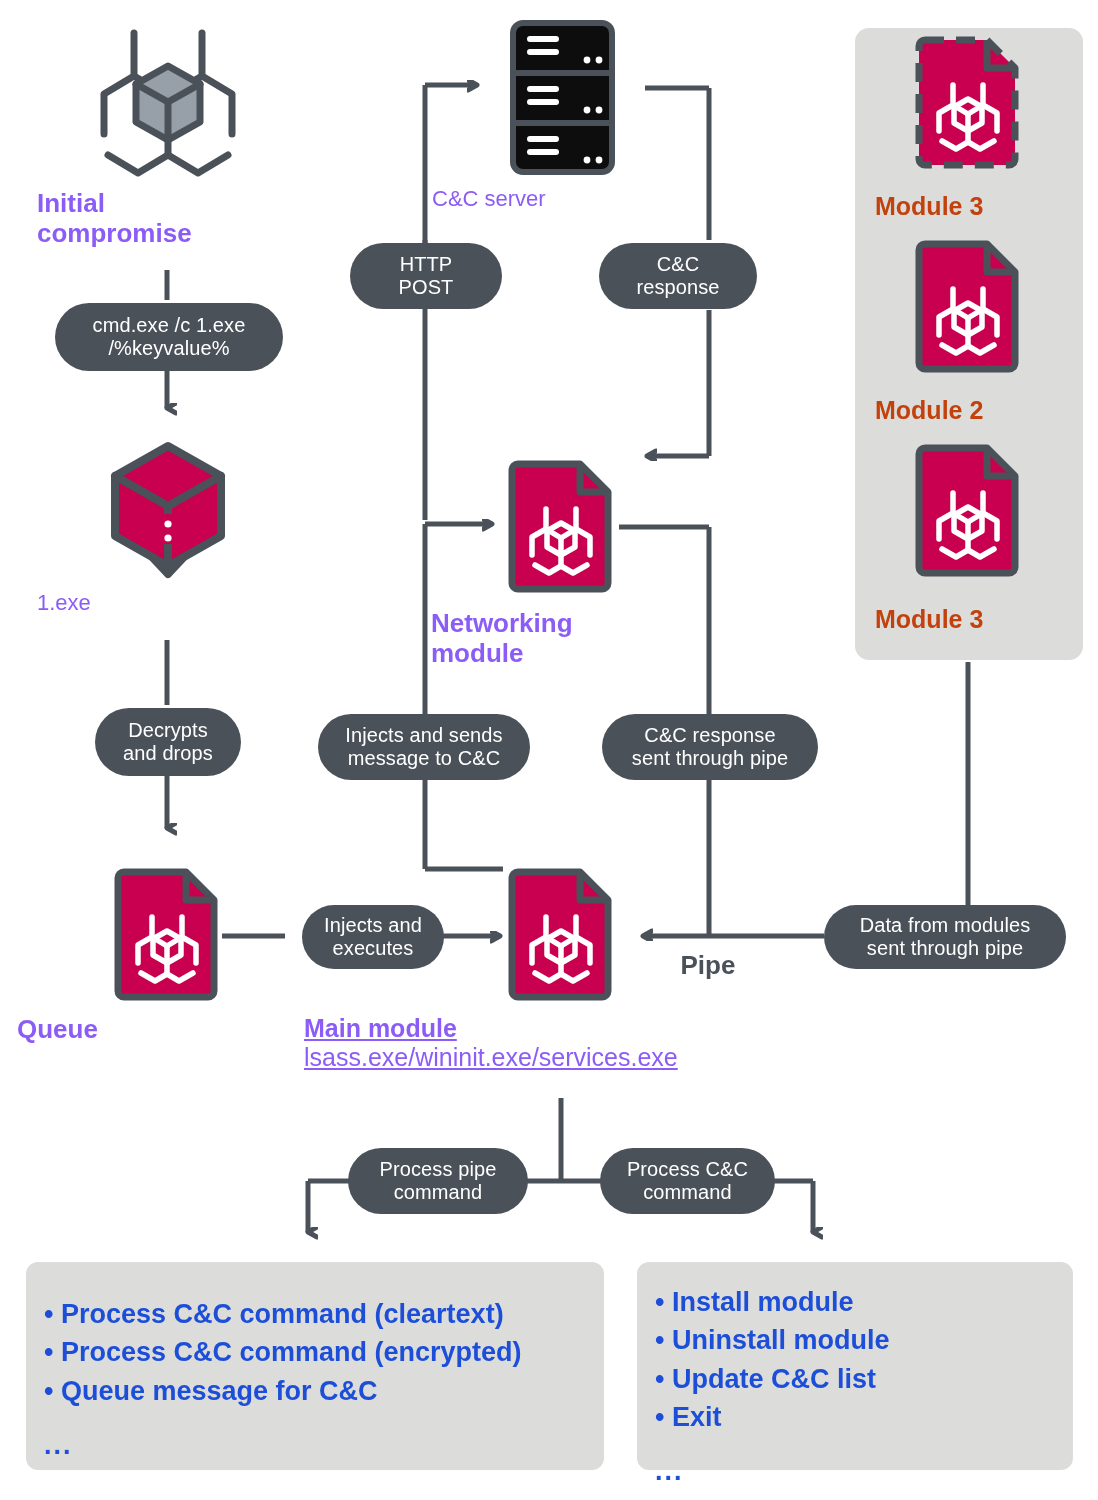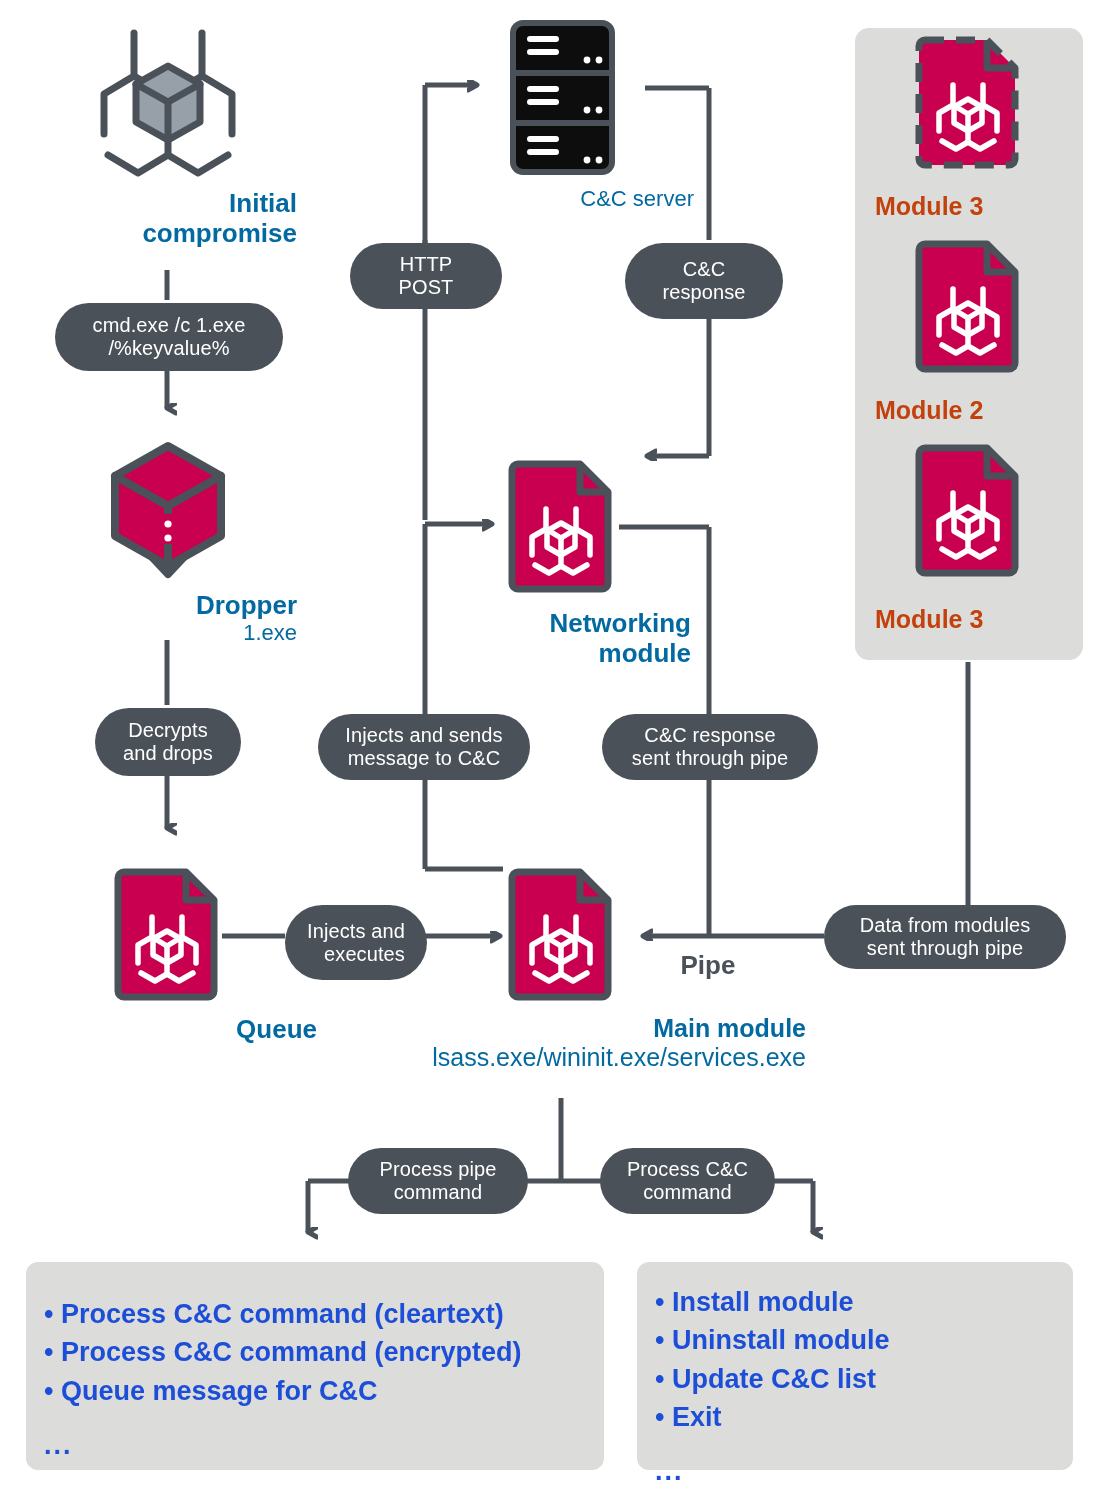--- a/index.html
+++ b/index.html
@@ -20,21 +20,21 @@
     position:absolute;background:#4a5159;color:#ffffff;
     border-radius:999px;
     display:flex;align-items:center;justify-content:center;
     text-align:center;line-height:1.15;
     font-size:20px;letter-spacing:.1px;
     padding:6px 18px;box-sizing:border-box;
     white-space:pre-line;
   }
 
   
-  .cap{position:absolute;text-align:right;color:#0369a1;line-height:1.16;}
+  .cap{position:absolute;text-align:left;color:#8b5cf6;line-height:1.16;}
   .cap .b{font-weight:bold;font-size:26px;display:block;}
   .cap .n{font-weight:normal;font-size:22px;display:block;}
   .cap-small .b{font-size:25px;}
   .cap-small .n{font-size:25px;}
 
   
   .panel{position:absolute;background:#dcddda;border-radius:12px;}
 
   .modpanel{position:absolute;background:#dcddda;border-radius:14px;}
 
@@ -228,21 +228,20 @@
       <g fill="#ffffff">
         <circle cx="65" cy="84" r="3.6"></circle>
         <circle cx="65" cy="98" r="3.6"></circle>
       </g>
       <line x1="65" y1="66" x2="65" y2="74" stroke="#4a5159" stroke-width="8"></line>
       <line x1="65" y1="104" x2="65" y2="130" stroke="#4a5159" stroke-width="8"></line>
       <path d="M50,118 L65,134 L80,118" fill="none" stroke="#4a5159" stroke-width="8" stroke-linecap="round" stroke-linejoin="round"></path>
     </svg>
   </div>
   <div class="cap" style="left:37px;top:590px;width:260px;">
-    <span class="b">Dropper</span>
     <span class="n">1.exe</span>
   </div>
 
   <div class="fileicon" style="left:114px;top:868px;width:106px;height:133px;">
     <svg viewBox="0 0 106 133" width="106" height="133">
       <path d="M10,4 H72 L100,32 V123 a6,6 0 0 1 -6,6 H10 a6,6 0 0 1 -6,-6 V10 a6,6 0 0 1 6,-6 Z" fill="#c8004f" stroke="#4a5159" stroke-width="7" stroke-linejoin="round"></path>
       <path d="M72,4 V32 H100" fill="none" stroke="#4a5159" stroke-width="7" stroke-linejoin="round"></path>
       <g fill="none" stroke="#ffffff" stroke-width="5.5" stroke-linecap="round" stroke-linejoin="round">
         <path d="M38,49 L38,69 L24,77 L24,95"></path>
         <path d="M68,49 L68,69 L82,77 L82,95"></path>
@@ -289,40 +288,40 @@
         <path d="M68,49 L68,69 L82,77 L82,95"></path>
         <path d="M27,105 L41,113 L53,106"></path>
         <path d="M53,106 L65,113 L79,105"></path>
         <path d="M38,69 L53,78"></path>
           <path d="M68,69 L53,78"></path>
           <path d="M53,78 L53,106"></path>
       </g>
       <polygon points="53,63 67,71 67,87 53,95 39,87 39,71" fill="none" stroke="#ffffff" stroke-width="5.5" stroke-linejoin="round"></polygon>
     </svg>
   </div>
-  <div class="cap cap-small" style="left:318px;top:1014px;width:488px;">
+  <div class="cap cap-small" style="left:304px;top:1014px;width:488px;text-decoration:underline;">
     <span class="b">Main module</span>
     <span class="n">lsass.exe/wininit.exe/services.exe</span>
   </div>
 
   <div style="position:absolute;left:663px;top:950px;width:90px;text-align:center;font-weight:bold;font-size:26px;color:#4a5159;">Pipe</div>
 
   <div class="pill" style="left:55px;top:303px;width:228px;height:68px;">cmd.exe /c 1.exe
 /%keyvalue%</div>
 
   <div class="pill" style="left:95px;top:708px;width:146px;height:68px;">Decrypts
 and drops</div>
 
-  <div class="pill" style="left:285px;top:905px;width:142px;height:75px;text-align:right;">Injects and
+  <div class="pill" style="left:302px;top:905px;width:142px;height:64px;">Injects and
 executes</div>
 
   <div class="pill" style="left:350px;top:243px;width:152px;height:66px;">HTTP
 POST</div>
 
-  <div class="pill" style="left:625px;top:243px;width:158px;height:76px;">C&amp;C
+  <div class="pill" style="left:599px;top:243px;width:158px;height:66px;">C&amp;C
 response</div>
 
   <div class="pill" style="left:318px;top:714px;width:212px;height:66px;">Injects and sends
 message to C&amp;C</div>
 
   <div class="pill" style="left:602px;top:714px;width:216px;height:66px;">C&amp;C response
 sent through pipe</div>
 
   <div class="pill" style="left:824px;top:905px;width:242px;height:64px;">Data from modules
 sent through pipe</div>

